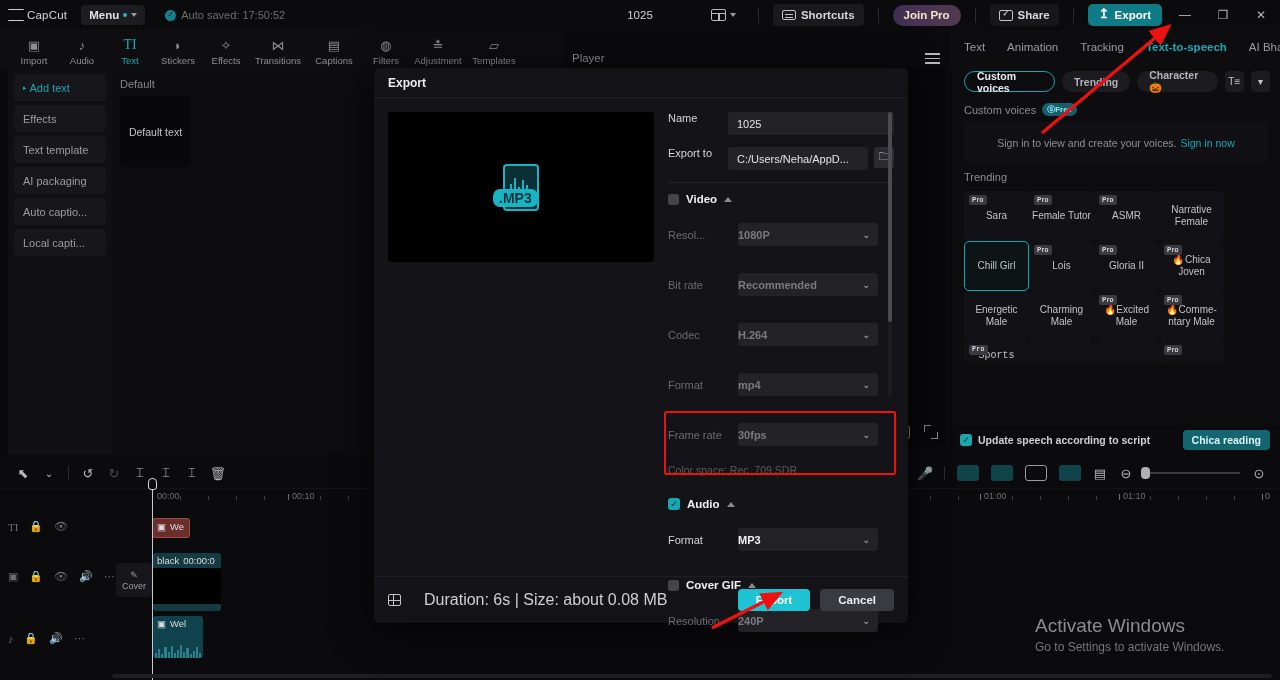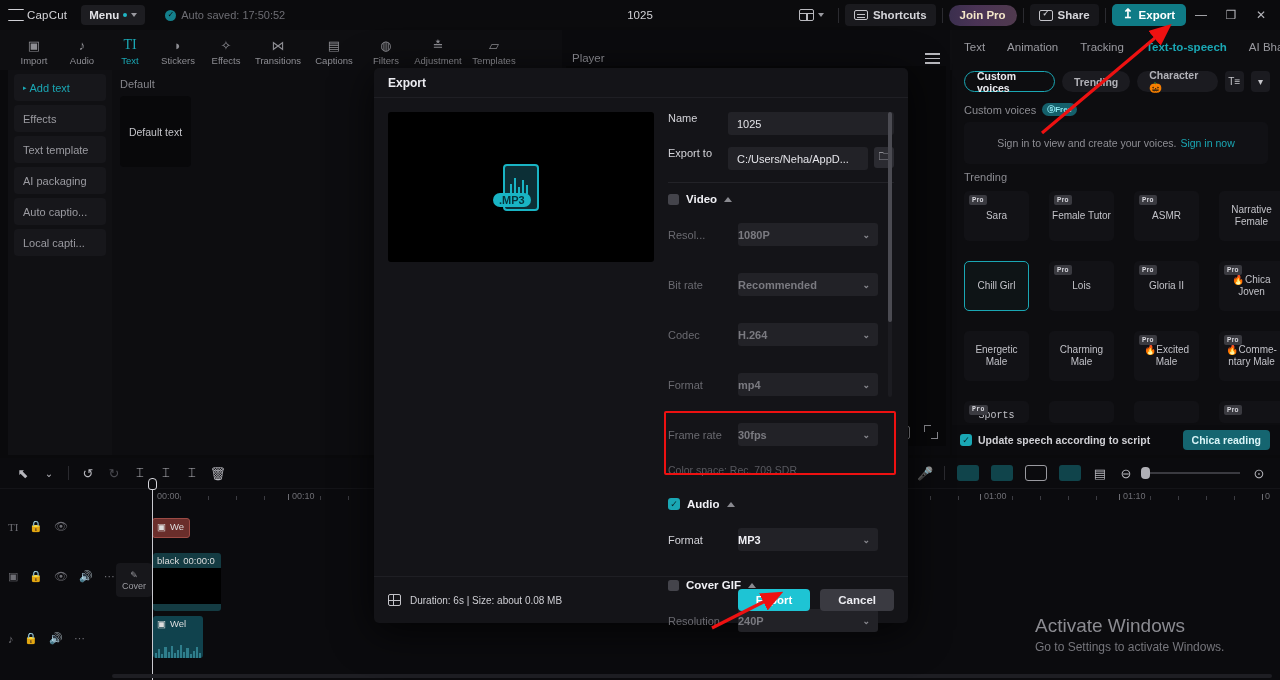--- a/index.html
+++ b/index.html
@@ -38,21 +38,21 @@
   .autosave { margin-left: 20px; display: flex; align-items: center; gap: 5px; font-size: 11px; color: #6d6d73; }
   .check-circle {
     width: 11px; height: 11px; border-radius: 50%; background: #14808c;
     display: flex; align-items: center; justify-content: center;
     font-size: 8px; color: #0a0a0c; line-height: 1;
   }
   .proj-title {
     position: absolute; left: 0; right: 0; text-align: center;
     font-size: 11.5px; color: #d2d2d6; pointer-events: none;
   }
-  .tb-right { margin-left: auto; display: flex; align-items: center; gap: 0; padding-right: 4px; }
+  .tb-right { margin-left: auto; display: flex; align-items: center; gap: 8px; padding-right: 4px; }
   .layout-btn { display: flex; align-items: center; gap: 4px; padding: 0 8px; height: 22px; }
   .layout-ico { width: 15px; height: 12px; border: 1.3px solid #b9b9be; border-radius: 2px; position: relative; }
   .layout-ico::before { content:""; position:absolute; left:0; right:0; top:3px; height:1.3px; background:#b9b9be; }
   .layout-ico::after { content:""; position:absolute; top:3px; bottom:0; left:6.5px; width:1.3px; background:#b9b9be; }
   .tb-sep { width: 1px; height: 15px; background: #2b2b30; margin: 0 6px; }
   .pill {
     height: 22px; padding: 0 9px; border-radius: 4px; display: flex;
     align-items: center; gap: 5px; font-size: 11.5px; font-weight: bold;
   }
   .pill-shortcuts { background: #1a1a1e; color: #d5d5da; }
@@ -140,21 +140,21 @@
   }
   .chip.sel { background: transparent; border: 1px solid #1aa7b4; color: #eaeaef; }
   .chip-sq { width: 22px; height: 21px; border-radius: 4px; background:#1b1b20; display:flex; align-items:center; justify-content:center; font-size:10px; color:#c6c6cb; }
   .rp-section { font-size: 11px; color: #8b8b91; padding: 7px 0 4px 12px; display:flex; align-items:center; gap:6px; }
   .badge-free { background:#14606b; color:#8fe8f2; font-size:8px; border-radius:7px; padding: 1px 5px; font-weight: bold; }
   .signin-box {
     margin: 2px 12px 0 12px; height: 42px; border-radius: 5px; background: #111115;
     display:flex; align-items:center; justify-content:center; font-size: 10.5px; color:#8e8e94;
   }
   .signin-link { color: #1aa7b4; margin-left: 4px; }
-  .voice-grid { display:grid; grid-template-columns: repeat(4, 65px); gap: 20px; padding: 4px 12px; }
+  .voice-grid { display:grid; grid-template-columns: repeat(4, 65px); gap: 0; padding: 4px 12px; }
   .voice-card {
     height: 50px; border-radius: 5px; background: #121216; position: relative;
     display:flex; align-items:center; justify-content:center; text-align:center;
     font-size: 10px; color: #c2c2c8; line-height: 1.2; padding: 0 3px;
   }
   .voice-card.sel { border: 1px solid #1aa7b4; background: #0e1416; }
   .pro-tag {
     position:absolute; top: 4px; left: 5px; background: #3a3a40; color: #d8d8de;
     font-size: 6.5px; padding: 1px 3px; border-radius: 2px; font-weight: bold; letter-spacing:.3px;
   }
@@ -214,21 +214,21 @@
   .dlg-head { height: 30px; display:flex; align-items:center; padding-left: 14px; border-bottom: 1px solid #1f1f24; }
   .dlg-title { font-size: 12px; color: #ececf1; font-weight: bold; }
   .dlg-body { display:flex; padding: 14px; gap: 14px; height: 474px; }
   .preview { width: 266px; height: 150px; background: #000; border-radius: 3px;
              display:flex; align-items:center; justify-content:center; }
   .mp3-ico { position: relative; width: 36px; height: 47px; }
   .mp3-page { position:absolute; inset:0; border: 2px solid #19b4c4; border-radius: 4px; background:#0c2f36; }
   .mp3-bars { position:absolute; left: 7px; top: 12px; display:flex; gap: 2px; align-items:flex-end; height: 18px; }
   .mp3-bars i { width: 2px; background: #19b4c4; display:block; }
   .mp3-tag { position:absolute; left: -10px; bottom: 4px; background:#19b4c4; color:#05343b;
-             font-size: 11px; font-weight: bold; border-radius: 7px; padding: 1px 6px; }
+             font-size: 14px; font-weight: bold; border-radius: 7px; padding: 1px 6px; }
   .form { flex: 1; position: relative; }
   .frow { display:flex; align-items:flex-start; height: 28px; margin-bottom: 7px; }
   .flabel { width: 60px; font-size: 11px; color: #d3d3d8; }
   .finput {
     flex: 1; height: 23px; background: #222227; border-radius: 3px;
     display:flex; align-items:center; padding-left: 9px; font-size: 11px; color: #e3e3e8;
   }
   .folder-btn { width: 20px; height: 21px; margin-left: 6px; border-radius: 3px; background:#2b2b31;
                 display:flex; align-items:center; justify-content:center; color:#dcdce1; font-size: 11px; }
   .divider { height:1px; background:#232328; margin: 4px 0 10px 0; }
@@ -243,21 +243,21 @@
     width: 140px; height: 23px; background: #222227; border-radius: 3px; position: relative;
     display:flex; align-items:center; font-size: 11px; color: #7a7a80; font-weight: bold;
   }
   .select.on { color: #f0f0f5; }
   .sel-caret { position:absolute; right: 8px; font-size: 9px; color: #8a8a90; }
   .colorspace { font-size: 10.5px; color: #5a5a60; margin-bottom: 14px; }
   .scrollbar { position:absolute; right: 2px; top: 0; width: 4px; height: 285px; background:#1c1c21; border-radius:2px; }
   .scrollthumb { position:absolute; right: 2px; top: 0; width: 4px; height: 210px; background:#4b4b52; border-radius:2px; }
   .dlg-foot { position:absolute; bottom: 0; left: 0; width: 534px; height: 47px;
               display:flex; align-items:center; padding: 0 14px; border-top:1px solid #1f1f24; }
-  .dur { display:flex; align-items:center; gap: 9px; font-size: 10px; color: #cfcfd4; }
+  .dur { display:flex; align-items:center; gap: 23px; font-size: 16px; color: #cfcfd4; }
   .film-ico { width: 13px; height: 12px; border: 1.3px solid #c4c4c9; border-radius: 2px; position:relative; }
   .film-ico::before { content:""; position:absolute; left:0; right:0; top: 4.5px; height:1.2px; background:#c4c4c9; }
   .film-ico::after { content:""; position:absolute; top:0; bottom:0; left: 4px; width:1.2px; background:#c4c4c9; }
   .foot-btns { margin-left:auto; display:flex; gap: 10px; }
   .btn-export { background:#1ec4d4; color:#ffffff; font-size:11.5px; font-weight:bold; border-radius:4px; padding: 5px 18px; }
   .btn-cancel { background:#3a3a41; color:#ececf1; font-size:11.5px; font-weight:bold; border-radius:4px; padding: 5px 18px; }
 
   
   .redbox {
     position: absolute; left: 664px; top: 411px; width: 232px; height: 64px;

